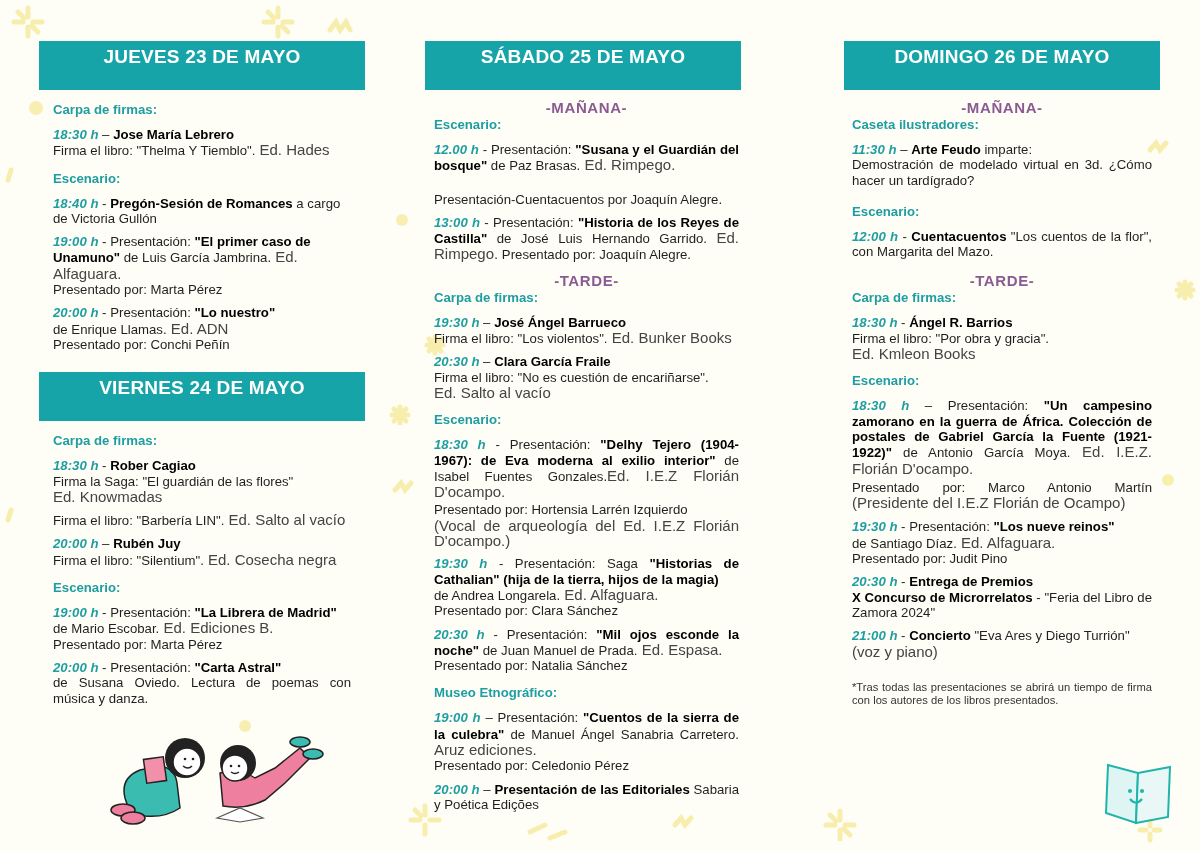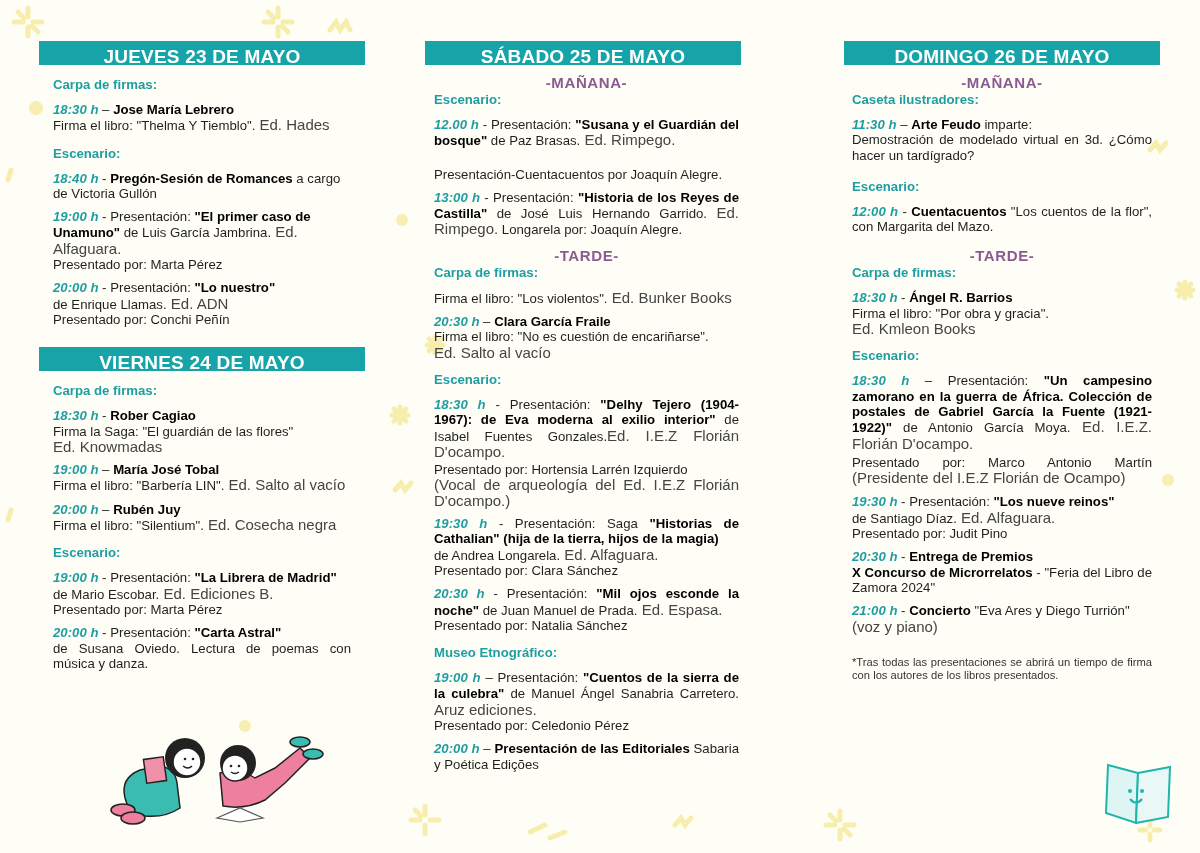--- a/index.html
+++ b/index.html
@@ -12,21 +12,21 @@
   .bg-deco { position: absolute; inset: 0; pointer-events: none; z-index: 0; }
   .col { position: absolute; top: 41px; z-index: 1; }
   .col1 { left: 39px; width: 326px; }
   .col2 { left: 425px; width: 316px; }
   .col3 { left: 844px; width: 316px; }
   .col1 .content { padding-left: 14px; padding-right: 14px; }
   .col2 .content { padding-left: 9px; padding-right: 2px; }
   .col3 .content { padding-left: 8px; padding-right: 8px; }
   .day-header {
     background: #17a4a8; color: #fff; text-align: center;
-    font-weight: bold; font-size: 19px; height: 24px; line-height: 32px;
+    font-weight: bold; font-size: 19px; height: 49px; line-height: 32px;
     letter-spacing: 0.2px;
   }
   .period {
     text-align: center; color: #8a5a92; font-weight: bold; font-size: 15px;
     letter-spacing: 0.6px; margin: 10px 0 1px 0; line-height: 16px;
   }
   .section {
     color: #1e9ea3; font-weight: bold; font-size: 13.2px; line-height: 16px;
     margin: 12px 0 9px 0;
   }
@@ -142,21 +142,20 @@
 
   <div class="day-header" style="margin-top:20px;margin-left:0;">VIERNES 24 DE MAYO</div>
   <div class="content">
     <div class="section">Carpa de firmas:</div>
     <div class="event">
       <span class="line"><span class="time">18:30 h</span><span> - </span><span class="b">Rober Cagiao</span></span>
       <span class="line">Firma la Saga: "El guardián de las flores"</span>
       <span class="line small">Ed. Knowmadas</span>
     </div>
     <div class="event">
-      <span class="line"><span class="time">19:00 h</span><span> – </span><span class="b">María José Tobal</span></span>
       <span class="line"><span>Firma el libro: "Barbería LIN".</span><span class="small"> Ed. Salto al vacío</span></span>
     </div>
     <div class="event">
       <span class="line"><span class="time">20:00 h</span><span> – </span><span class="b">Rubén Juy</span></span>
       <span class="line"><span>Firma el libro: "Silentium".</span><span class="small"> Ed. Cosecha negra</span></span>
     </div>
     <div class="section">Escenario:</div>
     <div class="event">
       <span class="line"><span class="time">19:00 h</span><span> - </span><span>Presentación: </span><span class="b">"La Librera de Madrid"</span></span>
       <span class="line"><span>de Mario Escobar.</span><span class="small"> Ed. Ediciones B.</span></span>
@@ -173,25 +172,26 @@
   <div class="day-header">SÁBADO 25 DE MAYO</div>
   <div class="content">
     <div class="period">-MAÑANA-</div>
     <div class="section">Escenario:</div>
     <div class="event justify">
       <span class="time">12.00 h</span><span> - </span><span>Presentación: </span><span class="b">"Susana y el Guardián del bosque"</span><span> de Paz Brasas.</span><span class="small"> Ed. Rimpego.</span>
       <span class="line" style="margin-top:18px">Presentación-Cuentacuentos por Joaquín Alegre.</span>
     </div>
     <div class="event justify">
       <span class="time">13:00 h</span><span> - </span><span>Presentación: </span><span class="b">"Historia de los Reyes de Castilla"</span><span> de José Luis Hernando Garrido.</span>
-      <span class="small">Ed. Rimpego.</span><span> Longarela por: Joaquín Alegre.</span>
+      <span class="small">Ed. Rimpego.</span><span> Presentado por: Joaquín Alegre.</span>
     </div>
     <div class="period">-TARDE-</div>
     <div class="section">Carpa de firmas:</div>
     <div class="event">
+      <span class="line"><span class="time">19:30 h</span><span> – </span><span class="b">José Ángel Barrueco</span></span>
       <span class="line"><span>Firma el libro: "Los violentos".</span><span class="small"> Ed. Bunker Books</span></span>
     </div>
     <div class="event">
       <span class="line"><span class="time">20:30 h</span><span> – </span><span class="b">Clara García Fraile</span></span>
       <span class="line">Firma el libro: "No es cuestión de encariñarse".</span>
       <span class="line small">Ed. Salto al vacío</span>
     </div>
     <div class="section">Escenario:</div>
     <div class="event justify">
       <span class="time">18:30 h</span><span> - </span><span>Presentación: </span><span class="b">"Delhy Tejero (1904-1967): de Eva moderna al exilio interior"</span><span> de Isabel Fuentes Gonzales.</span><span class="small">Ed. I.E.Z Florián D'ocampo.</span>

